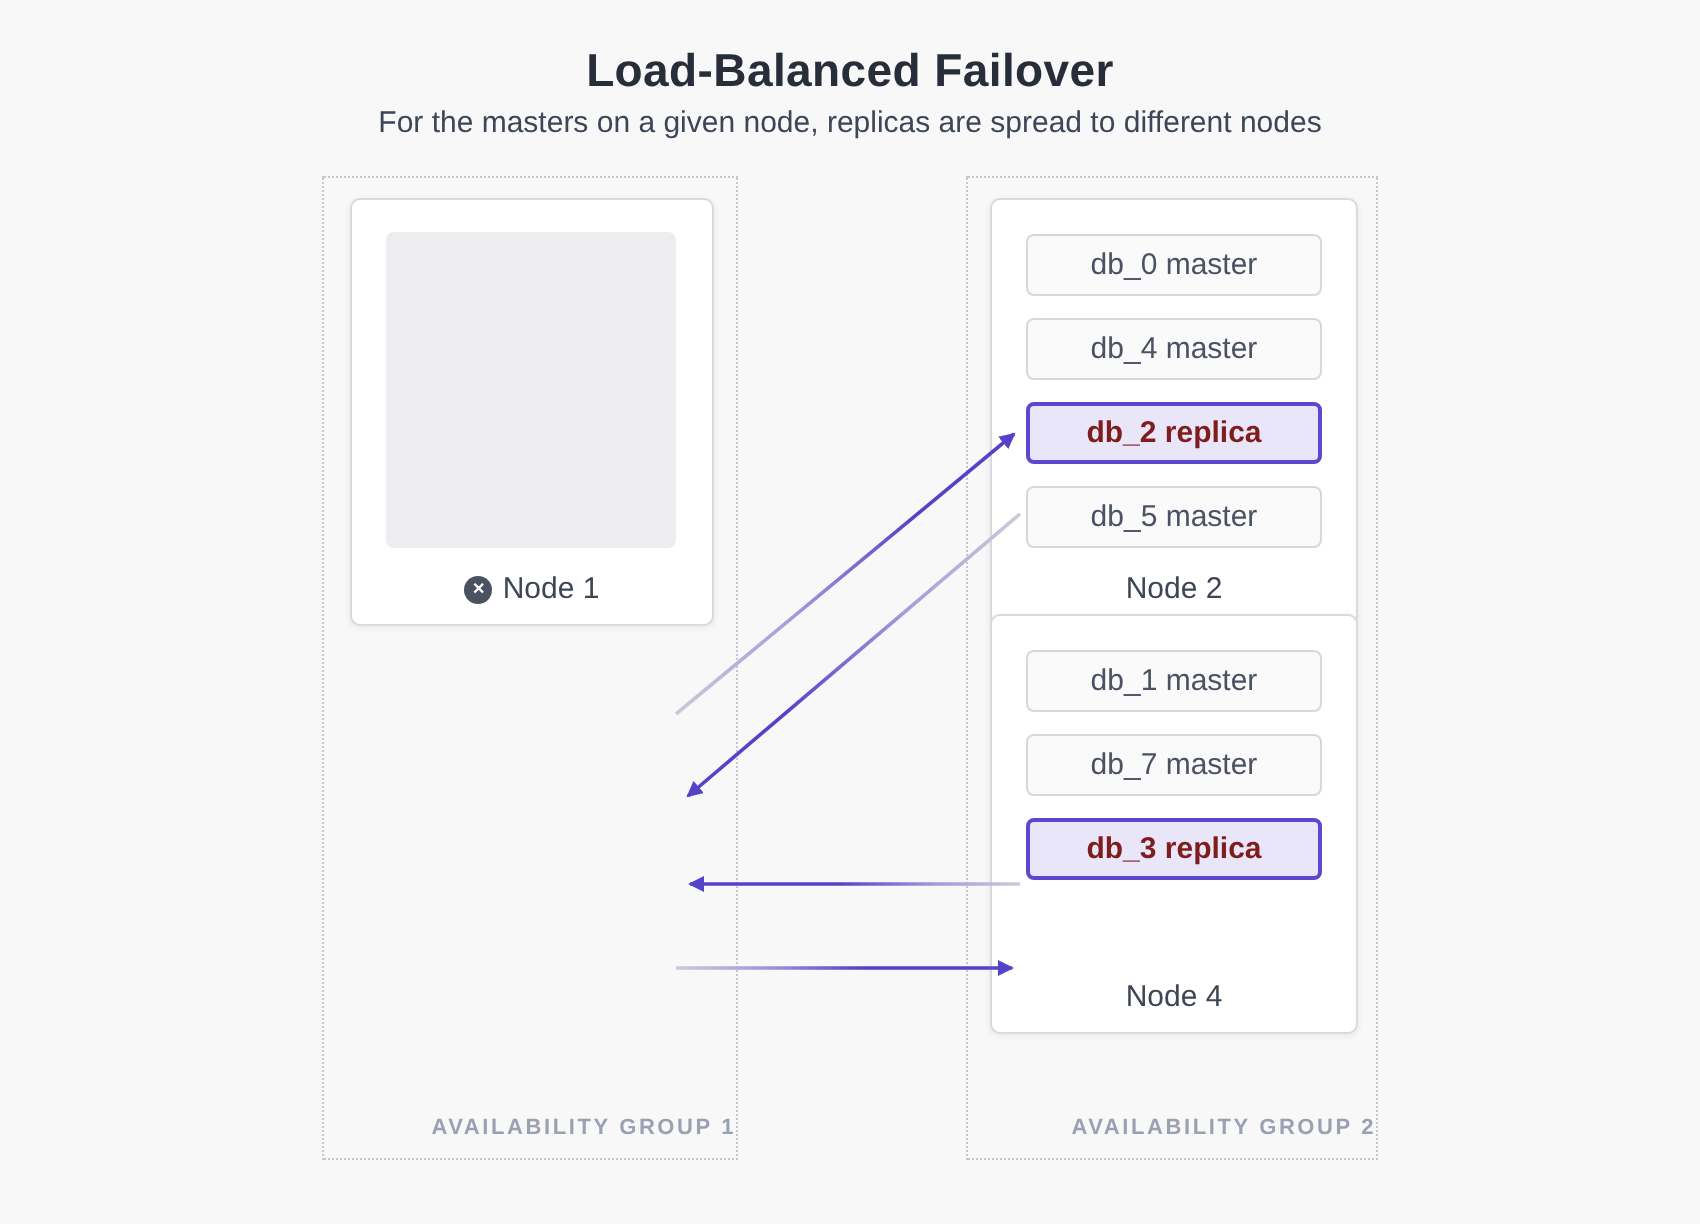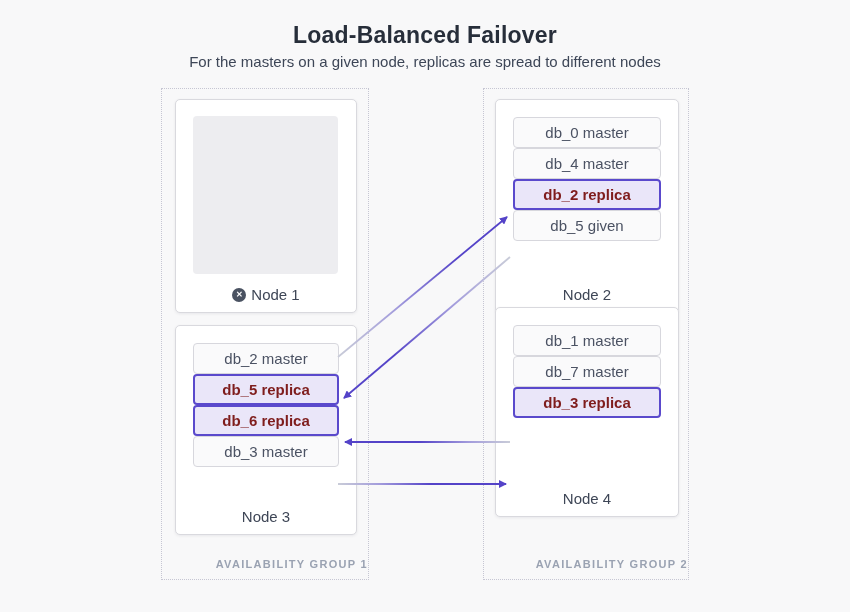--- a/index.html
+++ b/index.html
@@ -27,21 +27,21 @@
   .card{
     position:absolute;background:#ffffff;border:1px solid #d9d9de;
     border-radius:5px;box-shadow:0 1px 3px rgba(40,40,70,.08);
   }
   .node1{left:175px;top:99px;width:180px;height:212px;}
   .node2{left:495px;top:99px;width:182px;height:212px;}
   .node3{left:175px;top:325px;width:180px;height:208px;}
   .node4{left:495px;top:307px;width:182px;height:208px;}
   .rows{
     position:absolute;left:17px;right:17px;top:17px;
-    display:flex;flex-direction:column;gap:0;
+    display:flex;flex-direction:column;gap:11px;
   }
   .db-row{
     box-sizing:border-box;height:31px;border-radius:4px;
     display:flex;align-items:center;justify-content:center;
     font-size:15px;
   }
   .db-row.master{
     background:#fafafb;border:1px solid #d7d7dd;color:#4b5263;
   }
   .db-row.replica{
@@ -86,38 +86,27 @@
       <span class="fail-icon">✕</span>
       <span>Node 1</span>
     </div>
   </div>
 
   <div class="card node2">
     <div class="rows">
       <div class="db-row master">db_0 master</div>
       <div class="db-row master">db_4 master</div>
       <div class="db-row replica">db_2 replica</div>
-      <div class="db-row master">db_5 given</div>
+      <div class="db-row master">db_5 master</div>
     </div>
     <div class="node-label">
       <span>Node 2</span>
     </div>
   </div>
 
-  <div class="card node3">
-    <div class="rows">
-      <div class="db-row master">db_2 master</div>
-      <div class="db-row replica">db_5 replica</div>
-      <div class="db-row replica">db_6 replica</div>
-      <div class="db-row master">db_3 master</div>
-    </div>
-    <div class="node-label">
-      <span>Node 3</span>
-    </div>
-  </div>
 
   <div class="card node4">
     <div class="rows">
       <div class="db-row master">db_1 master</div>
       <div class="db-row master">db_7 master</div>
       <div class="db-row replica">db_3 replica</div>
     </div>
     <div class="node-label">
       <span>Node 4</span>
     </div>

